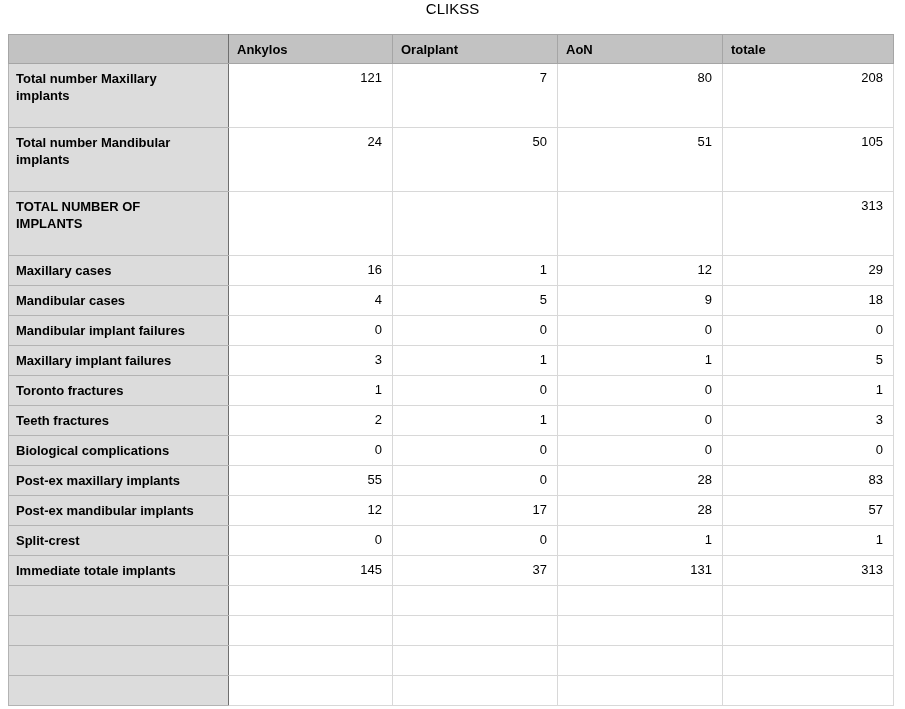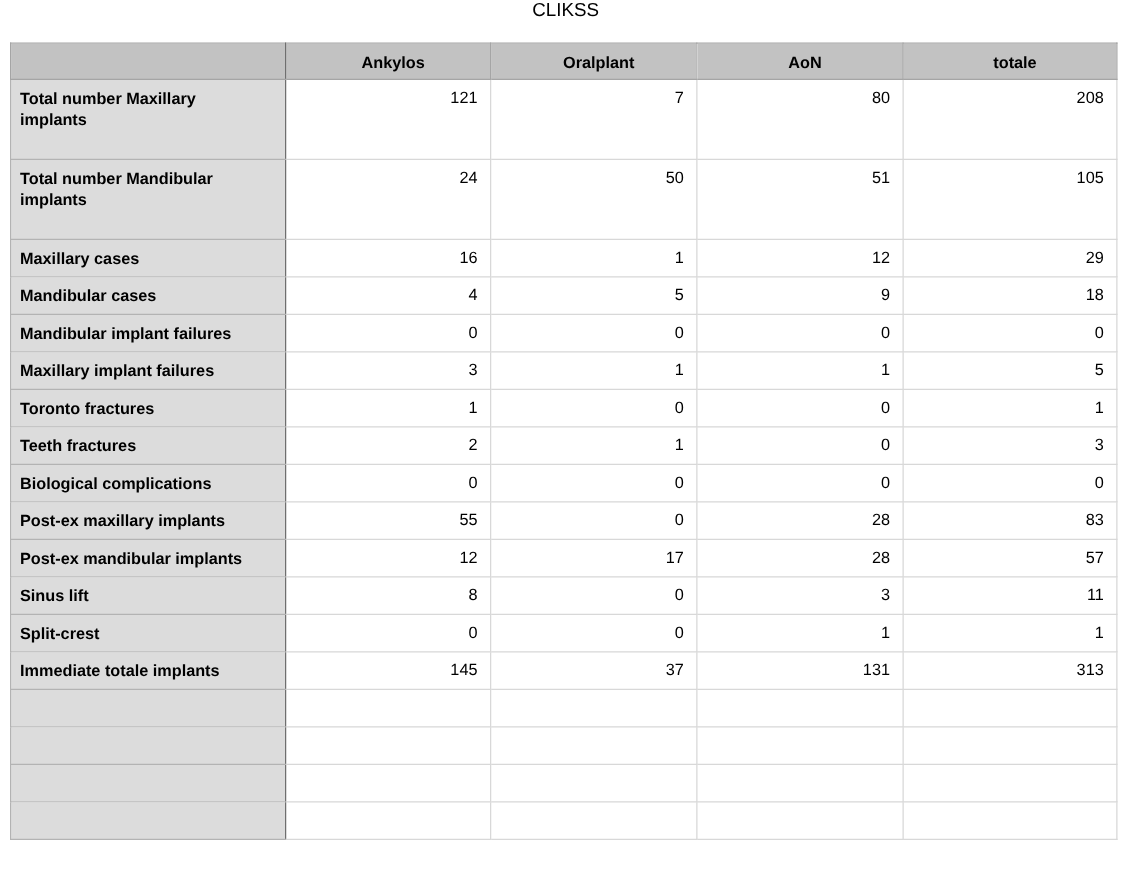--- a/index.html
+++ b/index.html
@@ -34,21 +34,21 @@
   table.data-table {
     border-collapse: collapse;
     table-layout: fixed;
     margin: 16px 0 0 8px;
     width: 885px;
   }
   th {
     background: var(--header-bg);
     font-size: 13px;
     font-weight: bold;
-    text-align: center;
+    text-align: left;
     vertical-align: middle;
     height: 28px;
     padding: 0 0 0 8px;
     border: 1px solid var(--head-border);
     overflow: hidden;
     white-space: nowrap;
   }
   th.corner {
     border-right: 1px solid var(--dark-border);
   }
@@ -110,20 +110,27 @@
           <td class="num">80</td>
           <td class="num">208</td>
         </tr>
         <tr class="tall">
           <td class="label">Total number Mandibular implants</td>
           <td class="num">24</td>
           <td class="num">50</td>
           <td class="num">51</td>
           <td class="num">105</td>
         </tr>
+        <tr class="tall">
+          <td class="label">TOTAL NUMBER OF IMPLANTS</td>
+          <td class="num"></td>
+          <td class="num"></td>
+          <td class="num"></td>
+          <td class="num">313</td>
+        </tr>
         <tr>
           <td class="label">Maxillary cases</td>
           <td class="num">16</td>
           <td class="num">1</td>
           <td class="num">12</td>
           <td class="num">29</td>
         </tr>
         <tr>
           <td class="label">Mandibular cases</td>
           <td class="num">4</td>
@@ -174,27 +181,20 @@
           <td class="num">83</td>
         </tr>
         <tr>
           <td class="label">Post-ex mandibular implants</td>
           <td class="num">12</td>
           <td class="num">17</td>
           <td class="num">28</td>
           <td class="num">57</td>
         </tr>
         <tr>
-          <td class="label">Sinus lift</td>
-          <td class="num">8</td>
-          <td class="num">0</td>
-          <td class="num">3</td>
-          <td class="num">11</td>
-        </tr>
-        <tr>
           <td class="label">Split-crest</td>
           <td class="num">0</td>
           <td class="num">0</td>
           <td class="num">1</td>
           <td class="num">1</td>
         </tr>
         <tr>
           <td class="label">Immediate totale implants</td>
           <td class="num">145</td>
           <td class="num">37</td>

